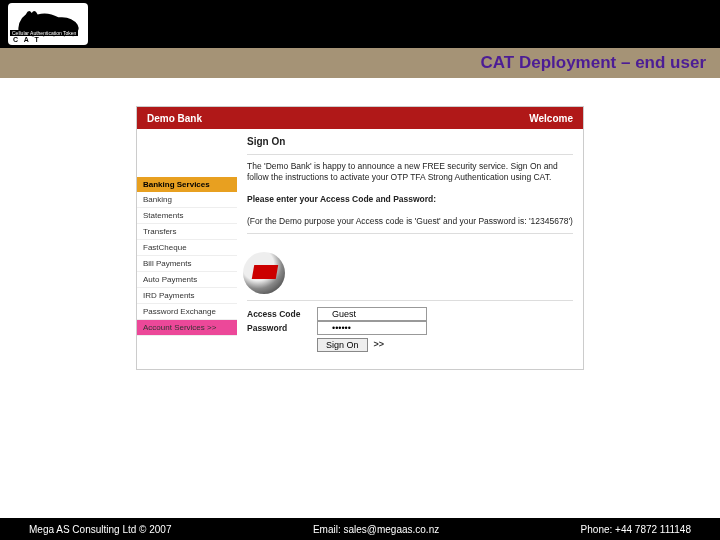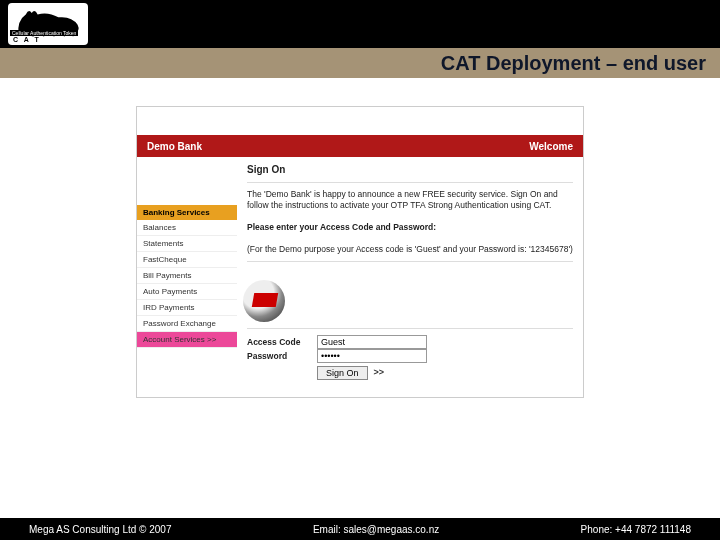--- a/index.html
+++ b/index.html
@@ -5,46 +5,46 @@
   * { margin: 0; padding: 0; box-sizing: border-box; }
   body { width: 720px; height: 540px; font-family: Arial, sans-serif; background: #fff; overflow: hidden; }
   
   .slide-header { width: 100%; height: 78px; position: relative; }
   .logo-strip { width: 100%; height: 48px; background: #000; display: flex; align-items: center; }
   .cat-logo { width: 80px; height: 42px; margin-left: 8px; background: #fff; border-radius: 4px; display:flex; align-items:center; justify-content:center; position: relative; overflow:hidden; }
   .cat-logo svg { width: 74px; height: 38px; }
   .cat-text-box { position:absolute; left:5px; bottom:2px; font-size:7px; font-weight:bold; color:#000; letter-spacing:2px;}
   .cat-banner { position:absolute; left:2px; bottom:9px; font-size:5px; color:#fff; background:#000; padding:0 2px;}
   .tan-strip { width: 100%; height: 30px; background: #a59376; display:flex; align-items:center; justify-content:flex-end; padding-right: 14px; }
-  .slide-title { font-family: Verdana, sans-serif; font-size: 20px; font-weight: bold; color: #0f172a; }
+  .slide-title { font-family: Verdana, sans-serif; font-size: 17px; font-weight: bold; color: #4c1d95; }
   
   .slide-body { width: 100%; height: 412px; display:flex; align-items:flex-start; justify-content:center; padding-top: 28px;}
   .browser-shot { width: 448px; border: 1px solid #ccc; background:#fff; font-size: 9px; }
   
-  .bank-header { background:#b01818; color:#fff; height: 22px; display:flex; align-items:center; justify-content:space-between; padding:0 10px;margin-top:28px; }
+  .bank-header { background:#b01818; color:#fff; height: 22px; display:flex; align-items:center; justify-content:space-between; padding:0 10px; }
   .bank-header span { font-weight:bold; font-size:10px; }
   
   .bank-body { display:flex; }
   .sidebar { width: 100px; background:#fff;margin-top:48px; }
   .sidebar-hdr { background: #e8a020; color:#000; font-size:8px; font-weight:bold; padding:3px 6px; }
   .sidebar-item { font-size:8px; padding:3px 6px; border-bottom:1px solid #eee; color:#333; cursor:pointer; }
   .sidebar-item.sel { background:#ec4899; }
   
   .main { flex:1; padding: 6px 10px; font-size:8.5px; color:#222; line-height:1.3; }
   .main h3 { font-size:10px; font-weight:bold; margin-bottom:4px; }
   .main hr { border:none; border-top:1px solid #ddd; margin:6px 0; }
   .main .bold { font-weight:bold; }
   
   .seal-row { display:flex; align-items:center; margin-top: 18px; margin-bottom: 6px; }
   .seal { width: 42px; height: 42px; border-radius: 50%; background: radial-gradient(circle at 35% 30%, #eee 40%, #888 60%, #222 100%); position:relative; margin-left:-4px; }
   .seal-badge { position:absolute; left:10px; top:13px; width:24px; height:14px; background:#c00; transform: skewX(-10deg); }
   
   .form-row { display:flex; align-items:center; margin:0 0; }
   .form-row label { width: 70px; font-weight:bold; font-size:8.5px; }
-  .form-row input { font-size:9px; padding:1px 3px; width: 110px; border:1px solid #999; }
+  .form-row input { font-size:9px; padding:1px 14px; width: 110px; border:1px solid #999; }
   .signon-btn-row { margin-left:70px; margin-top:3px; display:flex; align-items:center; gap:6px;}
   .signon-btn { font-size:9px; padding:1px 8px; border:1px solid #888; background:#eee; cursor:pointer; }
   .arrows { font-size:9px; font-weight:bold; color:#333; }
   
   .slide-footer { position:absolute; bottom:0; left:0; width: 100%; height: 22px; background:#000; color:#fff; display:flex; align-items:center; justify-content:space-between; padding:0 29px; font-size:10px; }
 </style>
 </head>
 <body>
 
 <div class="slide-header">
@@ -64,22 +64,23 @@
 
 <div class="slide-body">
   <div class="browser-shot">
     <div class="bank-header">
       <span>Demo Bank</span>
       <span>Welcome</span>
     </div>
     <div class="bank-body">
       <div class="sidebar">
         <div class="sidebar-hdr">Banking Services</div>
-        <div class="sidebar-item">Balances</div>
+        <div class="sidebar-item">Banking</div>
         <div class="sidebar-item">Statements</div>
+        <div class="sidebar-item">Transfers</div>
         <div class="sidebar-item">FastCheque</div>
         <div class="sidebar-item">Bill Payments</div>
         <div class="sidebar-item">Auto Payments</div>
         <div class="sidebar-item">IRD Payments</div>
         <div class="sidebar-item">Password Exchange</div>
         <div class="sidebar-item sel">Account Services &gt;&gt;</div>
       </div>
       <div class="main">
         <h3>Sign On</h3>
         <hr>

